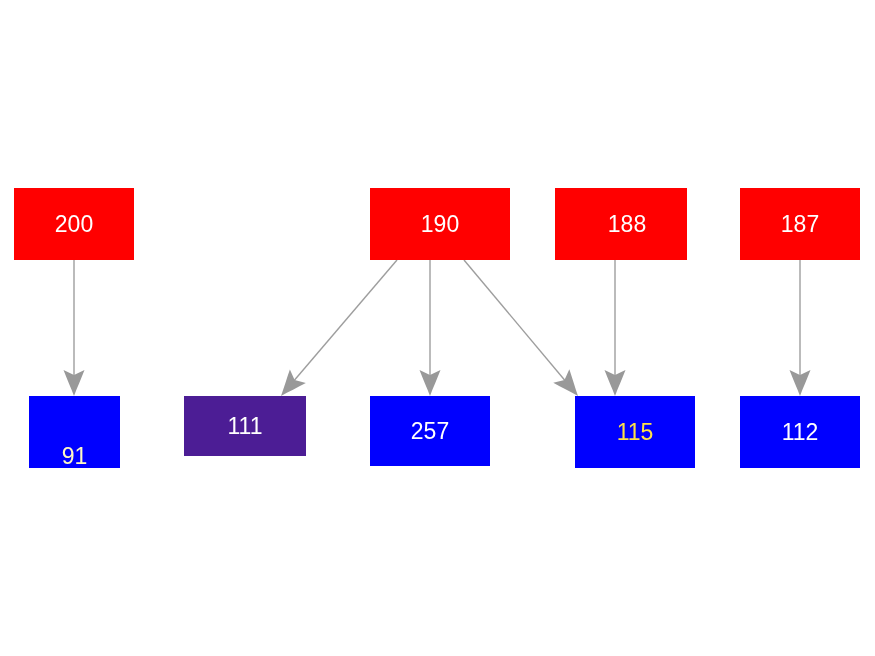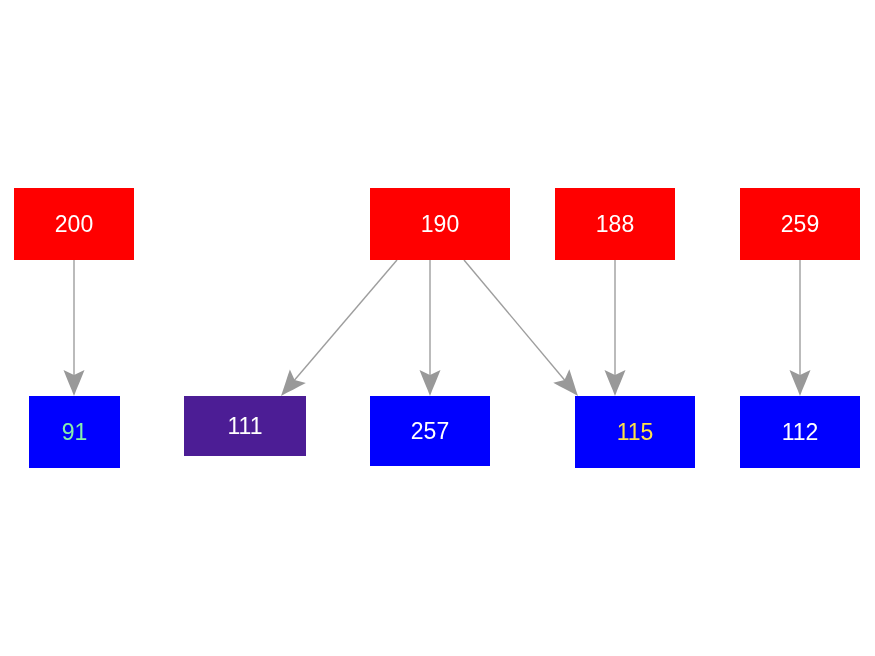--- a/index.html
+++ b/index.html
@@ -64,27 +64,27 @@
         <path d="M0,0 C-3,-8 -7,-17 -10.5,-26 L0,-21 L10.5,-26 C7,-17 3,-8 0,0 Z" fill="#999999" transform="translate(800,396) rotate(0.00)"></path>
       </g>
     </svg>
   <div id="node-layer">
       <div class="diagram-node" style="left: 14px; top: 188px; width: 120px; height: 72px; background: rgb(255, 0, 0); color: rgb(255, 255, 255);">
         <span>200</span>
       </div>
       <div class="diagram-node" style="left: 370px; top: 188px; width: 140px; height: 72px; background: rgb(255, 0, 0); color: rgb(255, 255, 255);">
         <span>190</span>
       </div>
-      <div class="diagram-node" style="left: 555px; top: 188px; width: 120px; height: 72px; background: rgb(255, 0, 0); color: rgb(255, 255, 255);">
+      <div class="diagram-node" style="left: 555px; top: 188px; width: 120px; height: 72px; background: rgb(255, 0, 0); color: rgb(255, 255, 255); padding-left: 12px;">
         <span>188</span>
       </div>
       <div class="diagram-node" style="left: 740px; top: 188px; width: 120px; height: 72px; background: rgb(255, 0, 0); color: rgb(255, 255, 255);">
-        <span>259</span>
+        <span>187</span>
       </div>
-      <div class="diagram-node" style="left: 29px; top: 396px; width: 91px; height: 72px; background: rgb(0, 0, 255); color: #86efac;">
+      <div class="diagram-node" style="left: 29px; top: 396px; width: 91px; height: 72px; background: rgb(0, 0, 255); color: #fef9c3; align-items: flex-end;">
         <span>91</span>
       </div>
       <div class="diagram-node" style="left: 184px; top: 396px; width: 122px; height: 60px; background: #4c1d95; color: rgb(255, 255, 255);">
         <span>111</span>
       </div>
       <div class="diagram-node" style="left: 370px; top: 396px; width: 120px; height: 70px; background: rgb(0, 0, 255); color: rgb(255, 255, 255);">
         <span>257</span>
       </div>
       <div class="diagram-node" style="left: 575px; top: 396px; width: 120px; height: 72px; background: rgb(0, 0, 255); color: #fde047;">
         <span>115</span>

